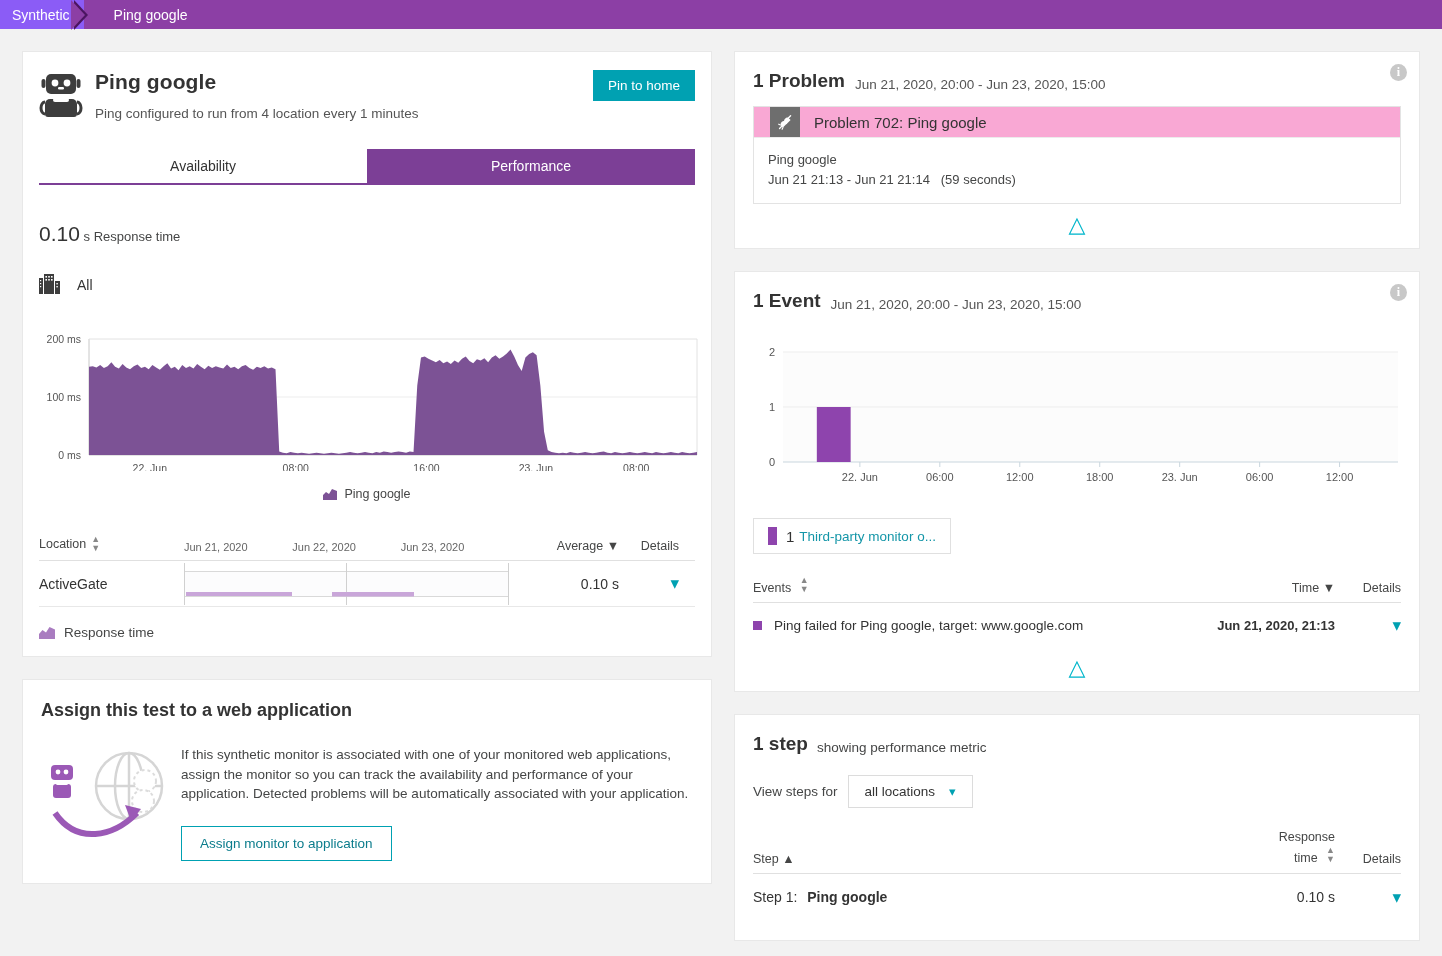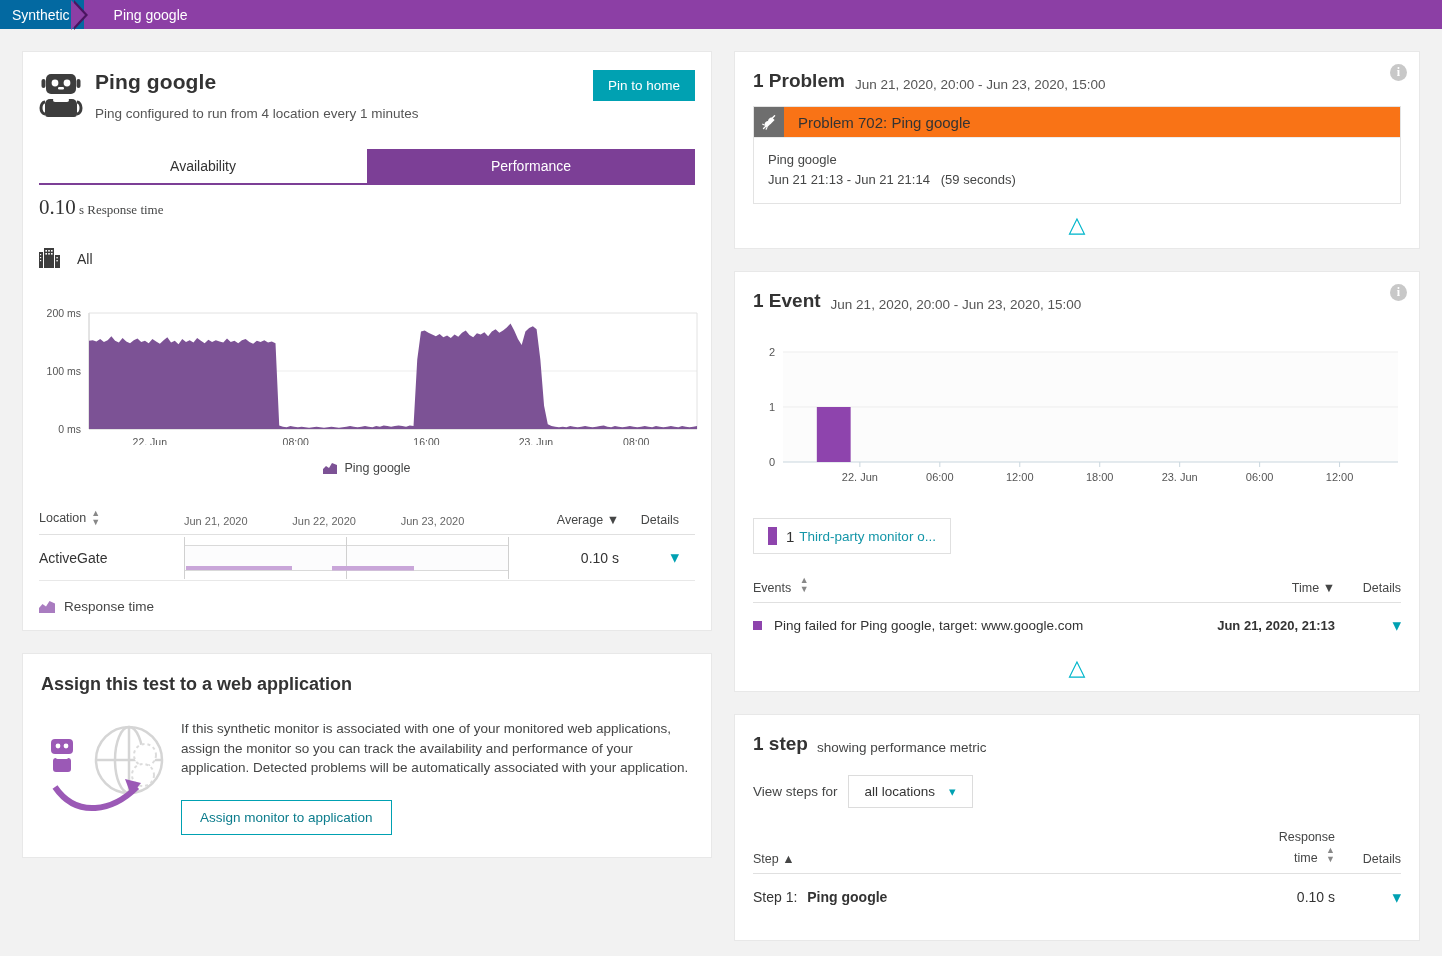--- a/index.html
+++ b/index.html
@@ -12,21 +12,21 @@
   }
 
   
   .breadcrumb {
     height: 29px; width: 100%;
     background: #8c3fa5;
     display: flex; align-items: stretch;
     position: relative;
   }
   .crumb-root {
-    background: #0369a1;
+    background: #8b5cf6;
     color: #fff;
     font-size: 14px;
     display: flex; align-items: center;
     padding: 0 14px 0 12px;
     position: relative;
   }
   .crumb-arrow {
     width: 18px; position: relative; background: #8c3fa5;
   }
   .crumb-arrow::before {
@@ -84,21 +84,21 @@
   .tabs { display: flex; margin-top: 28px; }
   .tab {
     flex: 1; text-align: center;
     font-size: 14px; padding: 9px 0;
     cursor: pointer;
   }
   .tab.inactive { background: #fff; color: #333; border-bottom: 2px solid #7c3f96; }
   .tab.active { background: #7c3f96; color: #fff; }
 
   
-  .metric { margin-top: 10px; font-size: 13px; color: #454646; font-family: Liberation Serif, serif; }
+  .metric { margin-top: 37px; font-size: 13px; color: #454646; }
   .metric-value { font-size: 21px; color: #333; }
 
   .loc-all { display: flex; align-items: center; margin-top: 28px; }
   .city-icon { width: 24px; height: 22px; }
   .loc-all-label { font-size: 14px; margin-left: 14px; color: #333; }
 
   
   .chart-wrap { margin-top: 30px; position: relative; height: 145px; }
   .chart-svg { display: block; }
   .chart-legend {
@@ -153,21 +153,21 @@
     width: 17px; height: 17px; border-radius: 50%;
     background: #c8c8c8; color: #fff;
     font-size: 12px; font-weight: bold;
     display: flex; align-items: center; justify-content: center;
     font-family: "Liberation Serif", serif;
   }
 
   .problem-box { border: 1px solid #e3e3e3; margin-top: 14px; }
   .problem-title-row {
     display: flex; align-items: center;
-    background: #f97316; border-bottom: 1px solid #ececec;
+    background: #f9a8d4; border-bottom: 1px solid #ececec; padding-left: 16px;
   }
   .problem-icon {
     width: 30px; height: 30px; background: #6e6e6e;
     display: flex; align-items: center; justify-content: center;
     flex: 0 0 30px;
   }
   .problem-title { font-size: 15px; color: #333; margin-left: 14px; }
   .problem-detail { padding: 12px 14px 14px 14px; font-size: 13px; color: #454646; line-height: 1.5; }
   .collapse-row { display: flex; justify-content: center; padding: 14px 0 16px 0; }
   .collapse-chev { color: #00b6cb; font-size: 22px; line-height: 14px; cursor: pointer; }

